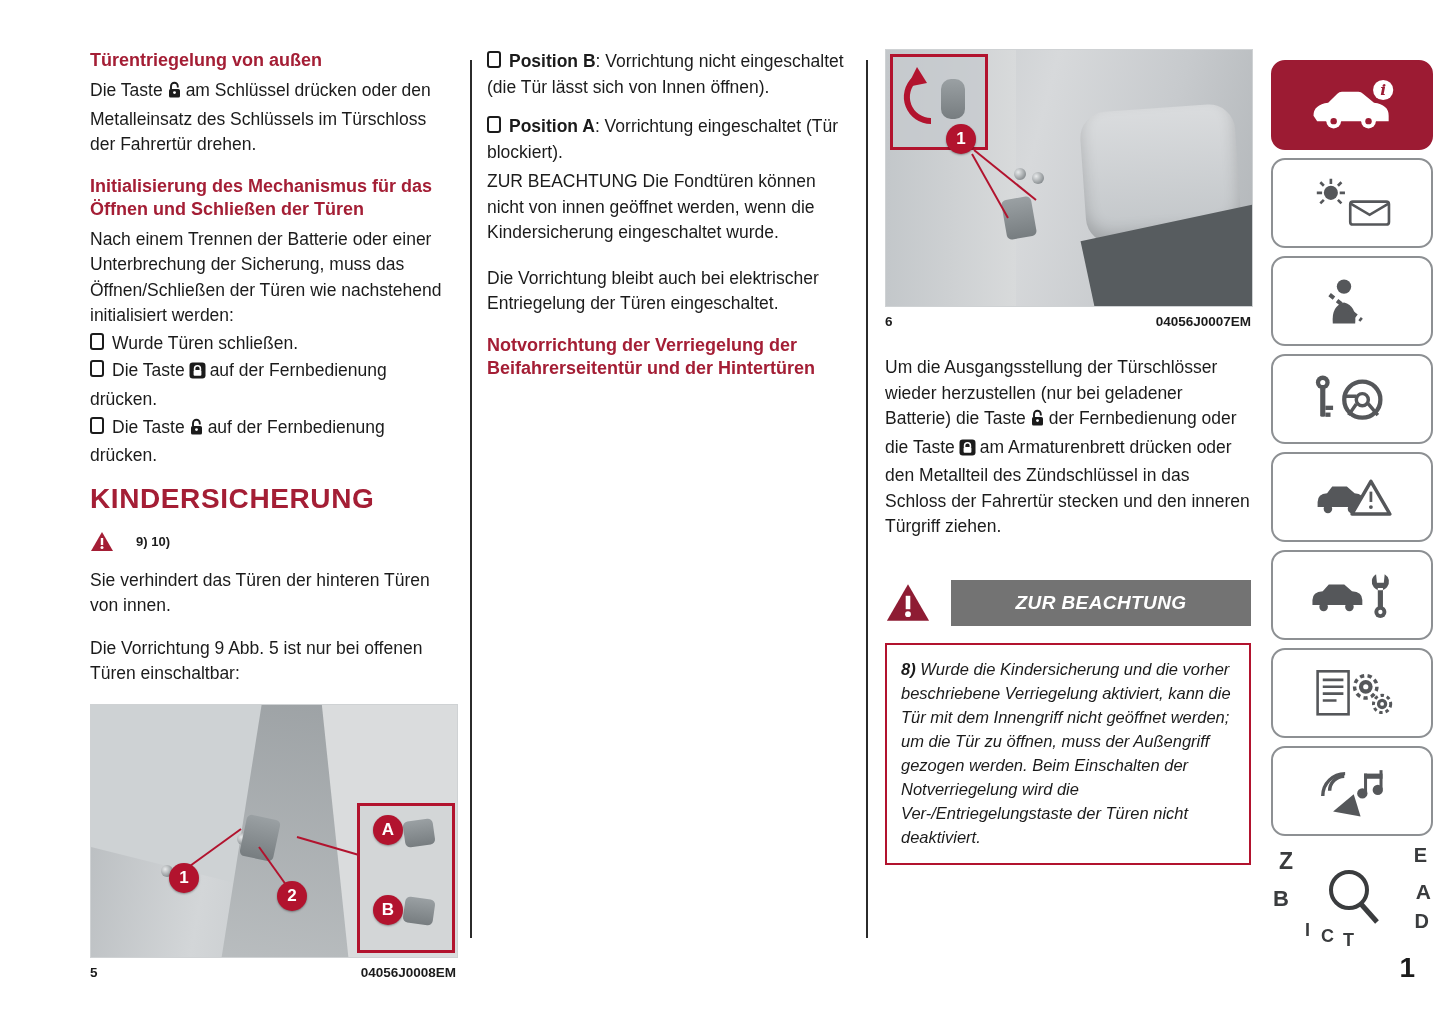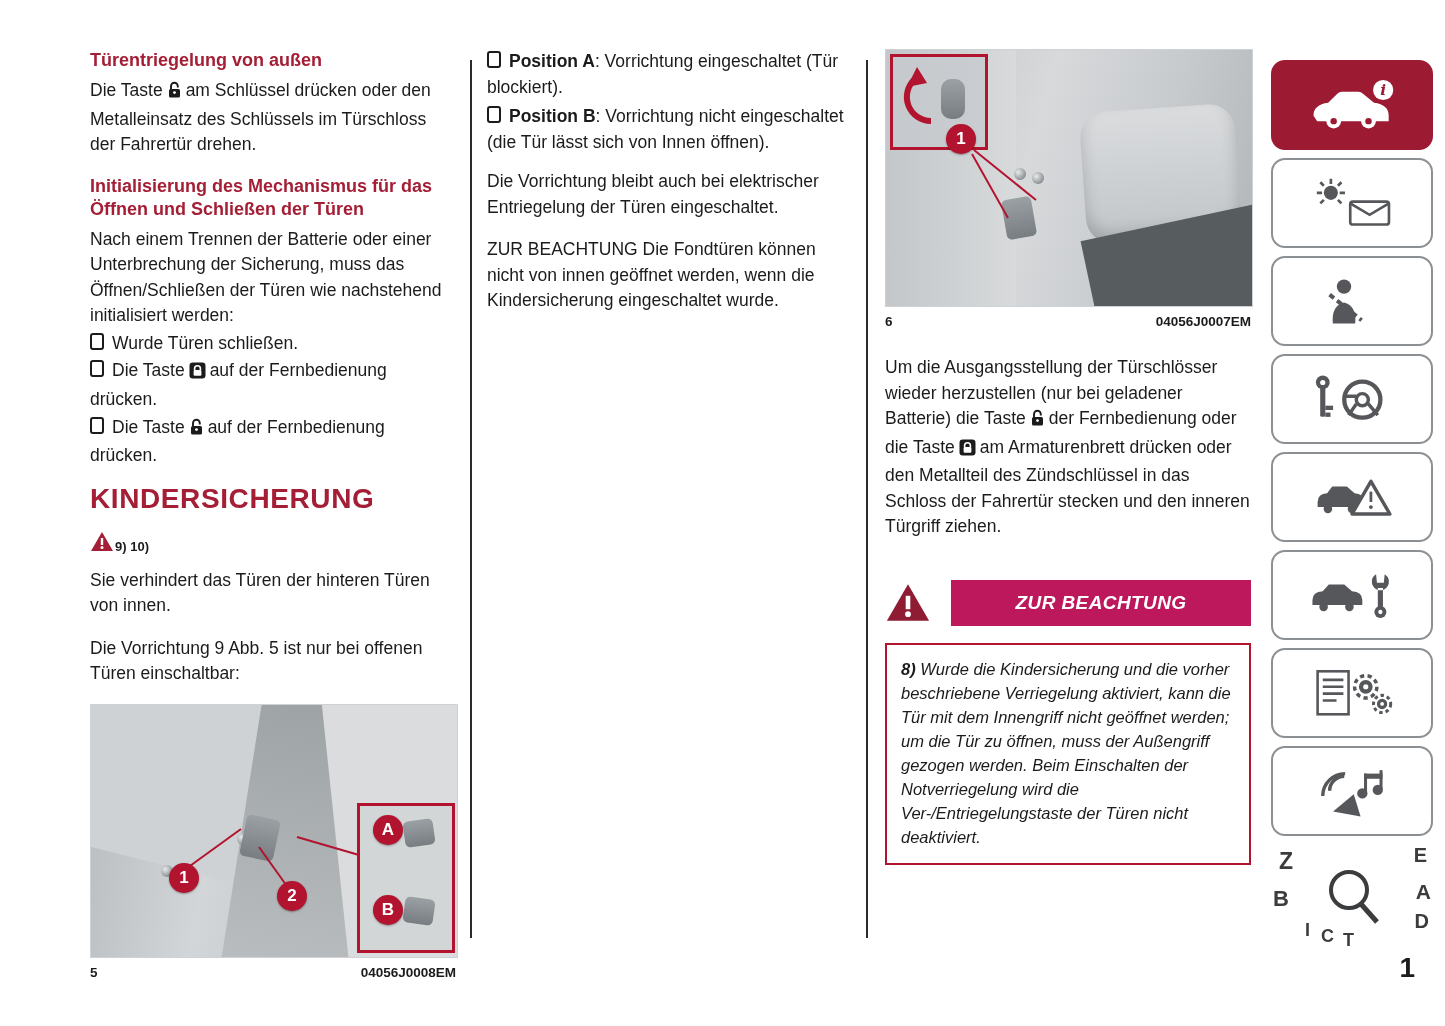--- a/index.html
+++ b/index.html
@@ -14,21 +14,21 @@
   .vline{position:absolute;top:60px;height:878px;width:1.5px;background:#2b2b2b;}
   #vline1{left:470px;}
   #vline2{left:866px;}
 
   
   .red-h{color:#a41e35;font-weight:bold;font-size:18px;line-height:1.28;margin:0 0 6px;}
   .body-p{font-size:17.5px;line-height:1.46;margin:0 0 17px;}
   .tight-p{margin:0 0 2px;}
   .list-item{font-size:17.5px;line-height:1.46;margin:0 0 2px;}
   .big-h{color:#a41e35;font-weight:bold;font-size:28px;letter-spacing:.6px;margin:14px 0 8px;}
-  .refline{margin:16px 0 12px;display:flex;align-items:flex-end;gap:1px;}
+  .refline{margin:16px 0 12px;display:flex;align-items:center;gap:22px;}
   .refline .refs{font-weight:bold;font-size:13px;position:relative;top:-2px;}
   .bold{font-weight:bold;}
 
   
   .sq{display:inline-block;width:10px;height:13px;border:2px solid #1b1b1b;border-radius:3px;
       margin-right:8px;vertical-align:-1px;background:#fff;}
 
   
   .icon-inline{display:inline-block;vertical-align:-3px;margin:0 4px;}
 
@@ -46,21 +46,21 @@
            color:#fff;font-weight:bold;font-size:17px;display:flex;align-items:center;
            justify-content:center;box-shadow:0 1px 2px rgba(0,0,0,.35);z-index:5;}
   .inset{position:absolute;border:3px solid #b2132e;z-index:4;}
   .screw{position:absolute;width:12px;height:12px;border-radius:50%;
          background:radial-gradient(circle at 35% 35%,#e8eaeb,#8d9295 70%,#6d7275);}
   .lockblob{position:absolute;background:linear-gradient(#9aa0a3,#777d80);border-radius:5px;}
 
   
   .warn-bar{display:flex;align-items:stretch;height:46px;margin-top:40px;}
   .warn-tri-box{width:66px;background:#fff;display:flex;align-items:center;}
-  .warn-bar-gray{flex:1;background:#be185d;color:#fff;display:flex;align-items:center;
+  .warn-bar-gray{flex:1;background:#737373;color:#fff;display:flex;align-items:center;
                  justify-content:center;font-weight:bold;font-style:italic;font-size:19px;
                  letter-spacing:.4px;text-align:right;}
   .note-box{border:2px solid #b2132e;padding:12px 14px 14px;margin-top:17px;font-style:italic;
             font-size:16.5px;line-height:1.46;}
 
   
   .sidebar{position:absolute;left:1271px;top:60px;width:168px;}
   .tab{width:162px;height:90px;border:2px solid #8d9093;border-radius:14px;background:#fff;
        margin-bottom:8px;display:flex;align-items:center;justify-content:center;
        box-sizing:border-box;}
@@ -140,24 +140,25 @@
       <div class="callout" style="left:282px;top:110px;">A</div>
       <div class="callout" style="left:282px;top:190px;">B</div>
     </div>
     <div class="fig-caption">
       <span>5</span>
       <span>04056J0008EM</span>
     </div>
   </div>
 
   <div class="col" id="col2">
+    <div class="list-item" style="margin-bottom:14px;"><span class="sq"></span><span class="bold">Position B</span><span>: Vorrichtung nicht eingeschaltet (die Tür lässt sich von Innen öffnen).</span></div>
     <div class="list-item" style="margin-bottom:4px;"><span class="sq"></span><span class="bold">Position A</span><span>: Vorrichtung eingeschaltet (Tür blockiert).</span></div>
-    <div class="list-item" style="margin-bottom:14px;"><span class="sq"></span><span class="bold">Position B</span><span>: Vorrichtung nicht eingeschaltet (die Tür lässt sich von Innen öffnen).</span></div>
+    <p class="body-p" style="margin-bottom:20px;">ZUR BEACHTUNG Die Fondtüren können nicht von innen geöffnet werden, wenn die Kindersicherung eingeschaltet wurde.</p>
     <p class="body-p">Die Vorrichtung bleibt auch bei elektrischer Entriegelung der Türen eingeschaltet.</p>
-    <p class="body-p" style="margin-bottom:20px;">ZUR BEACHTUNG Die Fondtüren können nicht von innen geöffnet werden, wenn die Kindersicherung eingeschaltet wurde.</p>
+    <div class="red-h">Notvorrichtung der Verriegelung der Beifahrerseitentür und der Hintertüren</div>
   </div>
 
   <div class="col" id="col3">
 
     <div class="figure" id="fig6">
       <div class="fig-shape" style="left:0;top:0;width:130px;height:256px;background:linear-gradient(90deg,#c3c7ca,#d8dadb);"></div>
       <div class="fig-shape" style="right:14px;top:58px;width:155px;height:132px;background:linear-gradient(#dadcde,#c1c5c8);border-radius:26px;transform:rotate(-4deg);box-shadow:inset 0 -10px 16px rgba(0,0,0,.18);"></div>
       <div class="fig-shape" style="right:-30px;bottom:-44px;width:190px;height:130px;background:#575c5f;transform:rotate(-12deg);"></div>
       <div class="screw" style="left:128px;top:118px;"></div>
       <div class="screw" style="left:146px;top:122px;"></div>

